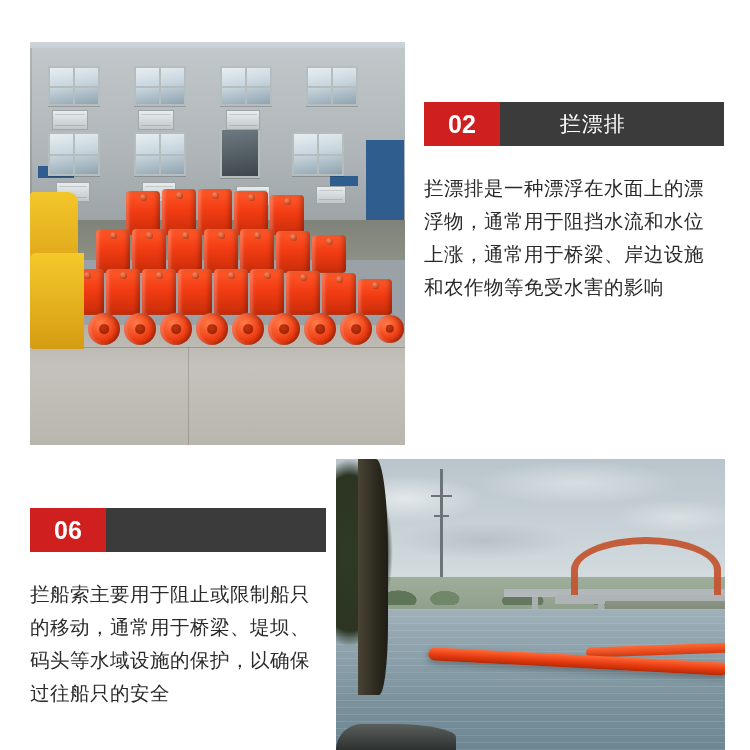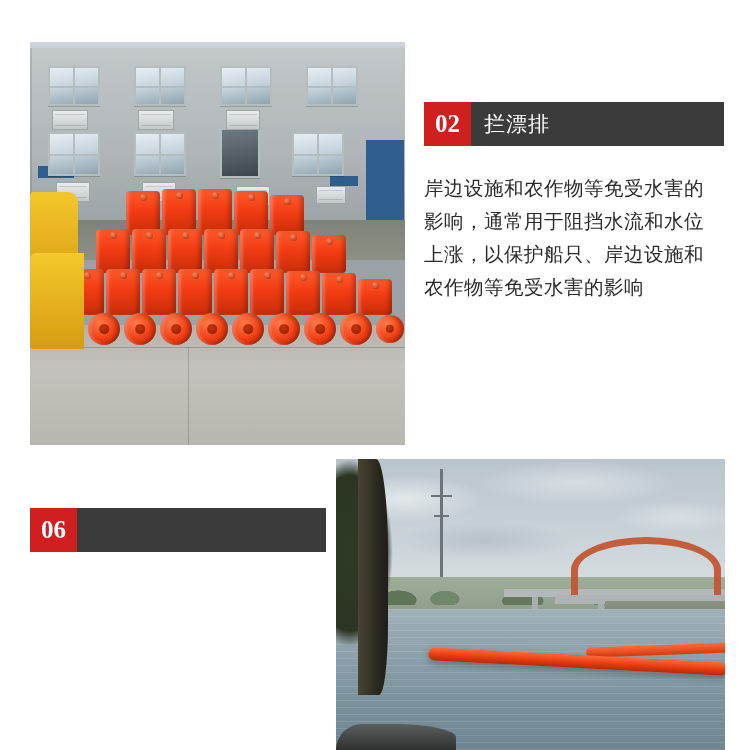--- a/index.html
+++ b/index.html
@@ -31,30 +31,30 @@
     align-items: stretch;
     height: 44px;
     background: #3b3b3b;
   }
   .headbar .num {
     background: #cf1f1f;
     color: #fff;
     font-size: 25px;
     font-weight: bold;
     line-height: 44px;
-    padding: 0 11px;
+    padding: 0 24px;
     letter-spacing: 0px;
-    font-family: Liberation Serif, serif;
   }
   .headbar .title {
     color: #ffffff;
     font-size: 21px;
     line-height: 44px;
     padding-left: 13px;
     letter-spacing: 1px;
+    margin-left: 47px;
   }
 
   
   .copy {
     color: #2a2a2a;
     font-size: 19.5px;
     line-height: 33px;
     letter-spacing: 0.5px;
     word-break: break-all;
   }
@@ -366,27 +366,28 @@
       <div class="drum cap" style="left:346px; top:126px; width:28px; height:28px;"></div>
     </div>
     <div class="yellowthing"></div>
   </div>
 
   <div class="block" id="block-02">
     <div class="headbar">
       <div class="num">02</div>
       <div class="title">拦漂排</div>
     </div>
-    <div class="copy">岸边设施和农作物等免受水害的影响，通常用于阻挡水流和水位上涨，以保护船只、岸边设施和农作物等免受水害的影响</div>
+    <div class="copy">拦漂排是一种漂浮在水面上的漂浮物，通常用于阻挡水流和水位上涨，通常用于桥梁、岸边设施和农作物等免受水害的影响</div>
   </div>
 
   <div class="block" id="block-03">
     <div class="headbar">
       <div class="num">06</div>
     </div>
+    <div class="copy">拦船索主要用于阻止或限制船只的移动，通常用于桥梁、堤坝、码头等水域设施的保护，以确保过往船只的安全</div>
   </div>
 
   <div class="photo" id="photo-03">
     <div class="p2-sky"></div>
     <div class="p2-clouds"></div>
 
     <div class="p2-tower"></div>
 
     <div class="p2-farbank"></div>
     <div class="p2-trees"></div>

